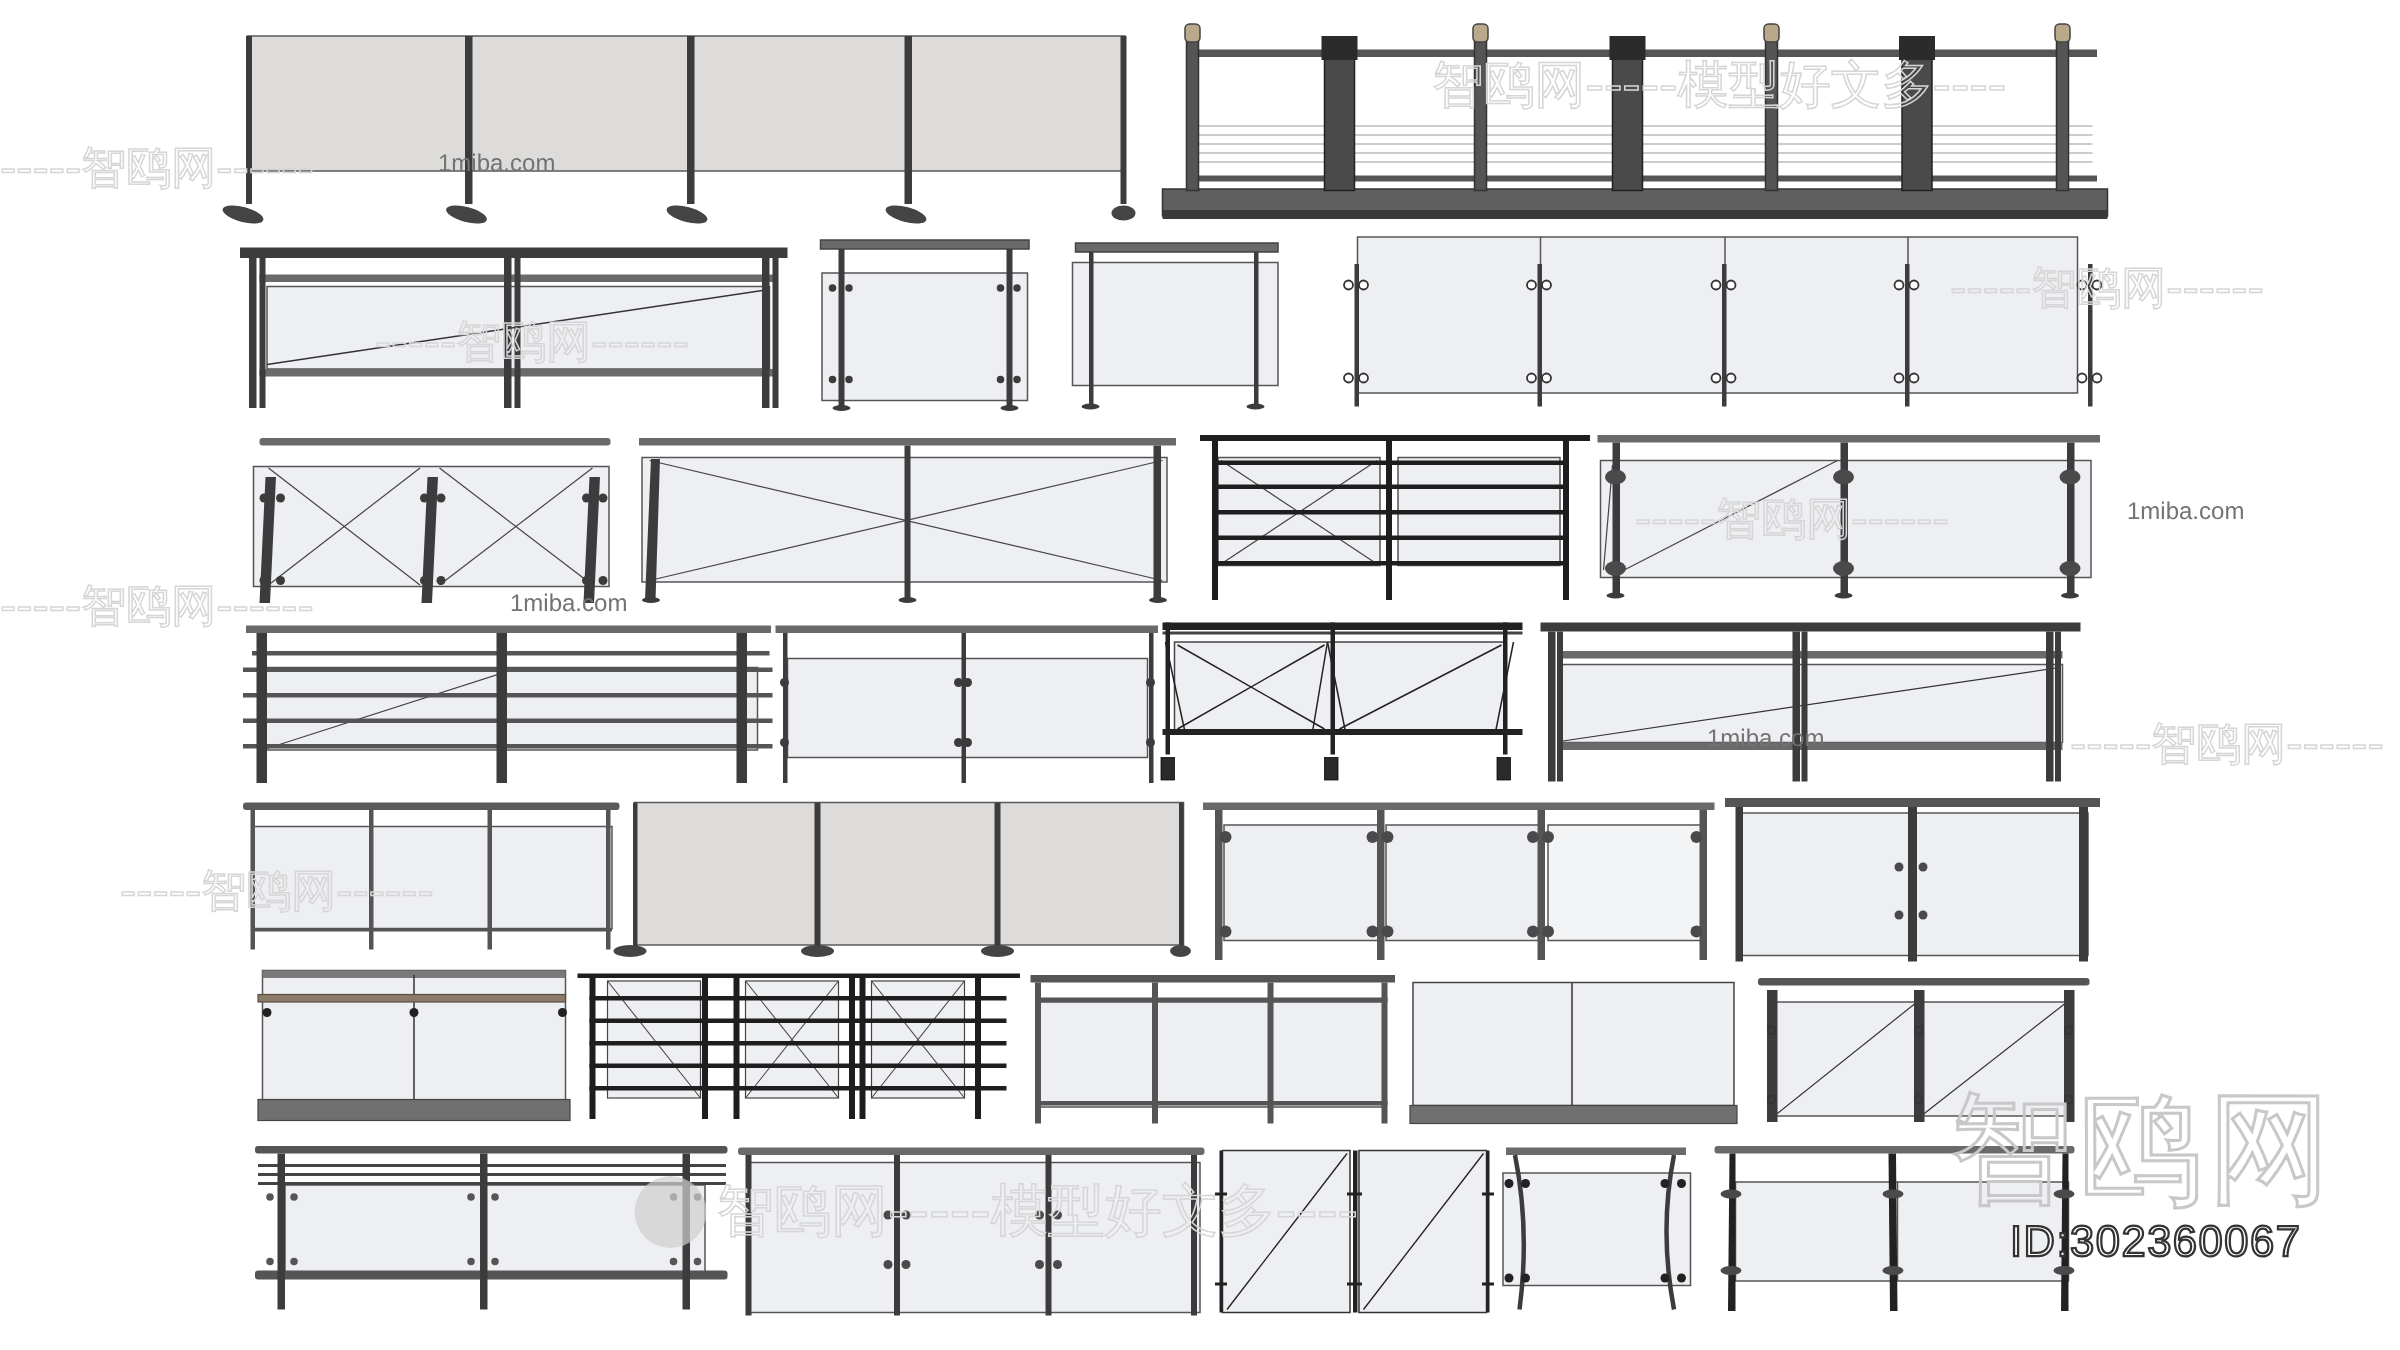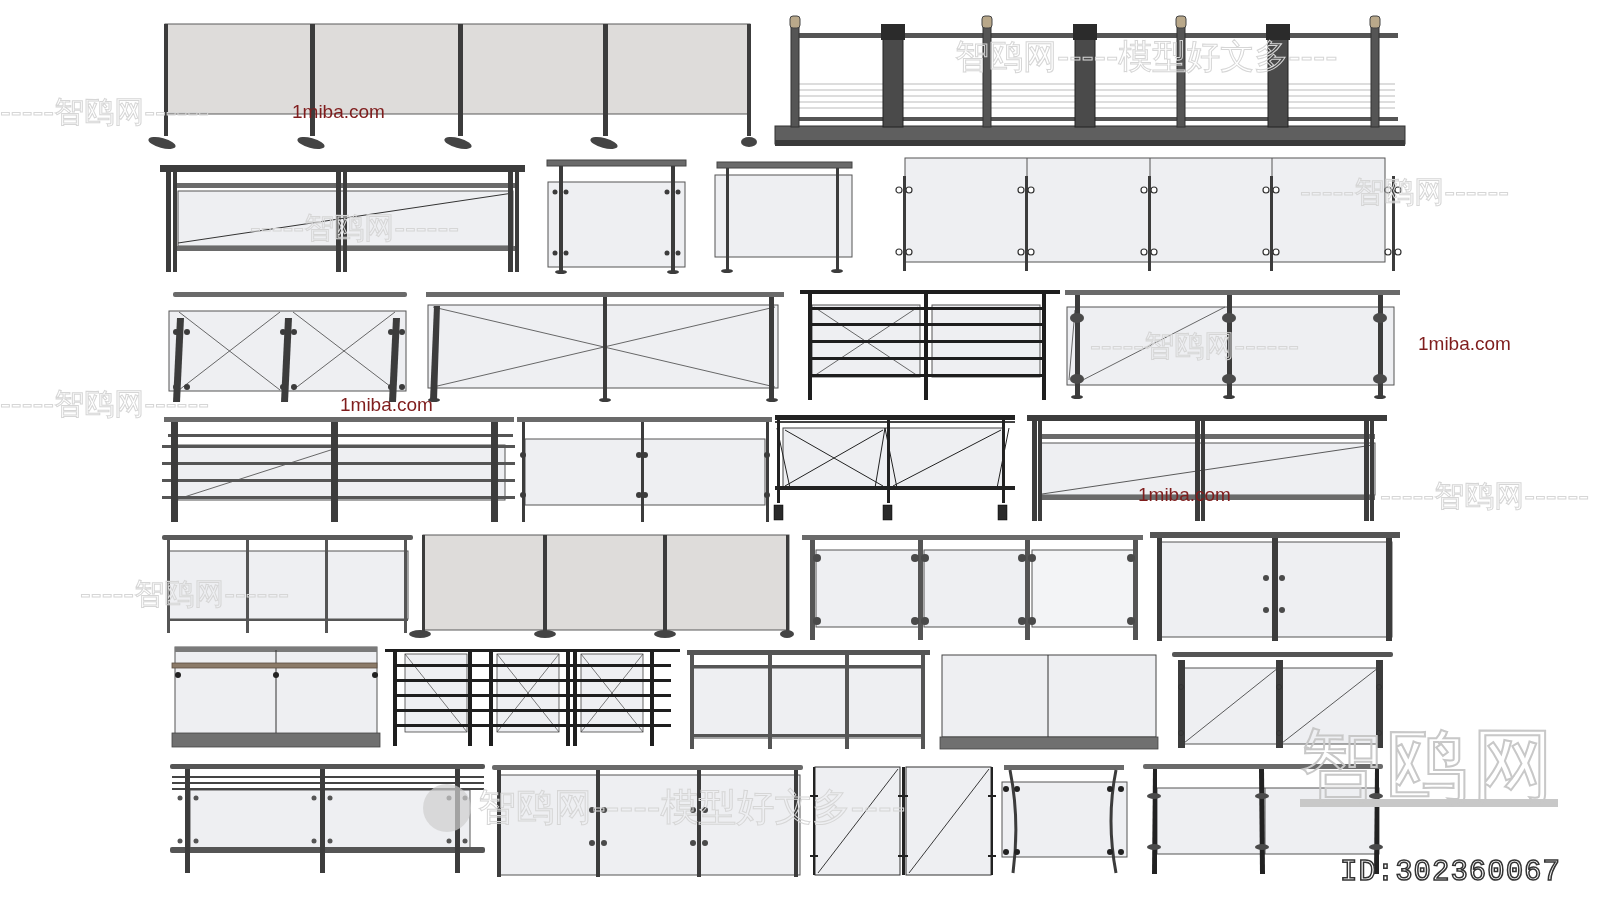--- a/index.html
+++ b/index.html
@@ -1,23 +1,23 @@
 <!DOCTYPE html>
 <html><head>
 <meta charset="utf-8">
 <style>
   html,body{margin:0;padding:0;background:#ffffff;}
   body{width:1600px;height:900px;position:relative;overflow:hidden;font-family:"DejaVu Sans",sans-serif;}
   .canvas{position:absolute;left:0;top:0;width:1600px;height:900px;}
   .model{position:absolute;}
   .model svg{display:block;width:100%;height:100%;overflow:visible;}
   .wm{position:absolute;white-space:nowrap;color:transparent;-webkit-text-stroke:1px #d6d6d6;font-family:"DejaVu Sans",sans-serif;pointer-events:none;text-align:center;}
-  .wm-url{position:absolute;white-space:nowrap;color:#7f1d1d;font-family:"Liberation Sans",sans-serif;font-size:19px;pointer-events:none;}
+  .wm-url{position:absolute;white-space:nowrap;color:#737373;font-family:"Liberation Sans",sans-serif;font-size:16px;pointer-events:none;}
   .wm-big{position:absolute;font-size:82px;letter-spacing:4px;color:transparent;-webkit-text-stroke:2px #c8c8c8;white-space:nowrap;font-family:"DejaVu Sans",sans-serif;}
-  .idlabel{position:absolute;left:1340px;top:856px;font-size:29px;letter-spacing:1px;color:#ffffff;-webkit-text-stroke:1.5px #333;font-family:Liberation Mono, monospace;}
+  .idlabel{position:absolute;left:1340px;top:812px;font-size:29px;letter-spacing:1px;color:#ffffff;-webkit-text-stroke:1.5px #333;font-family:Liberation Sans, sans-serif;}
   .logo-mark{position:absolute;width:48px;height:48px;border-radius:50%;background:#cfcfcf;opacity:.7;}
 </style>
 </head>
 <body>
 
 <div class="canvas">
 
   <div class="model" style="left:145px;top:22px;width:615px;height:132px;">
     <svg viewBox="0 0 615 132">
       <rect x="20" y="2" width="585" height="90" fill="#dedcda" stroke="#5a5a5a" stroke-width="1"></rect>
@@ -652,16 +652,16 @@
   <div class="wm-url" style="left:1418px;top:333px;">1miba.com</div>
   <div class="wm" style="left:0;top:384px;font-size:30px;">-----智鸥网------</div>
   <div class="wm-url" style="left:340px;top:394px;">1miba.com</div>
   <div class="wm-url" style="left:1138px;top:484px;">1miba.com</div>
   <div class="wm" style="left:1380px;top:476px;font-size:30px;">-----智鸥网------</div>
   <div class="wm" style="left:80px;top:574px;font-size:30px;">-----智鸥网------</div>
 
   <div class="logo-mark" style="left:423px;top:784px;"></div>
   <div class="wm" style="left:478px;top:782px;font-size:38px;">智鸥网-----模型好文多----</div>
 
-  <div class="wm-big" style="left:1300px;top:712px;text-decoration:underline;">智鸥网</div>
+  <div class="wm-big" style="left:1300px;top:712px;">智鸥网</div>
 
   <div class="idlabel">ID:302360067</div>
 </div>
 
 </body></html>

